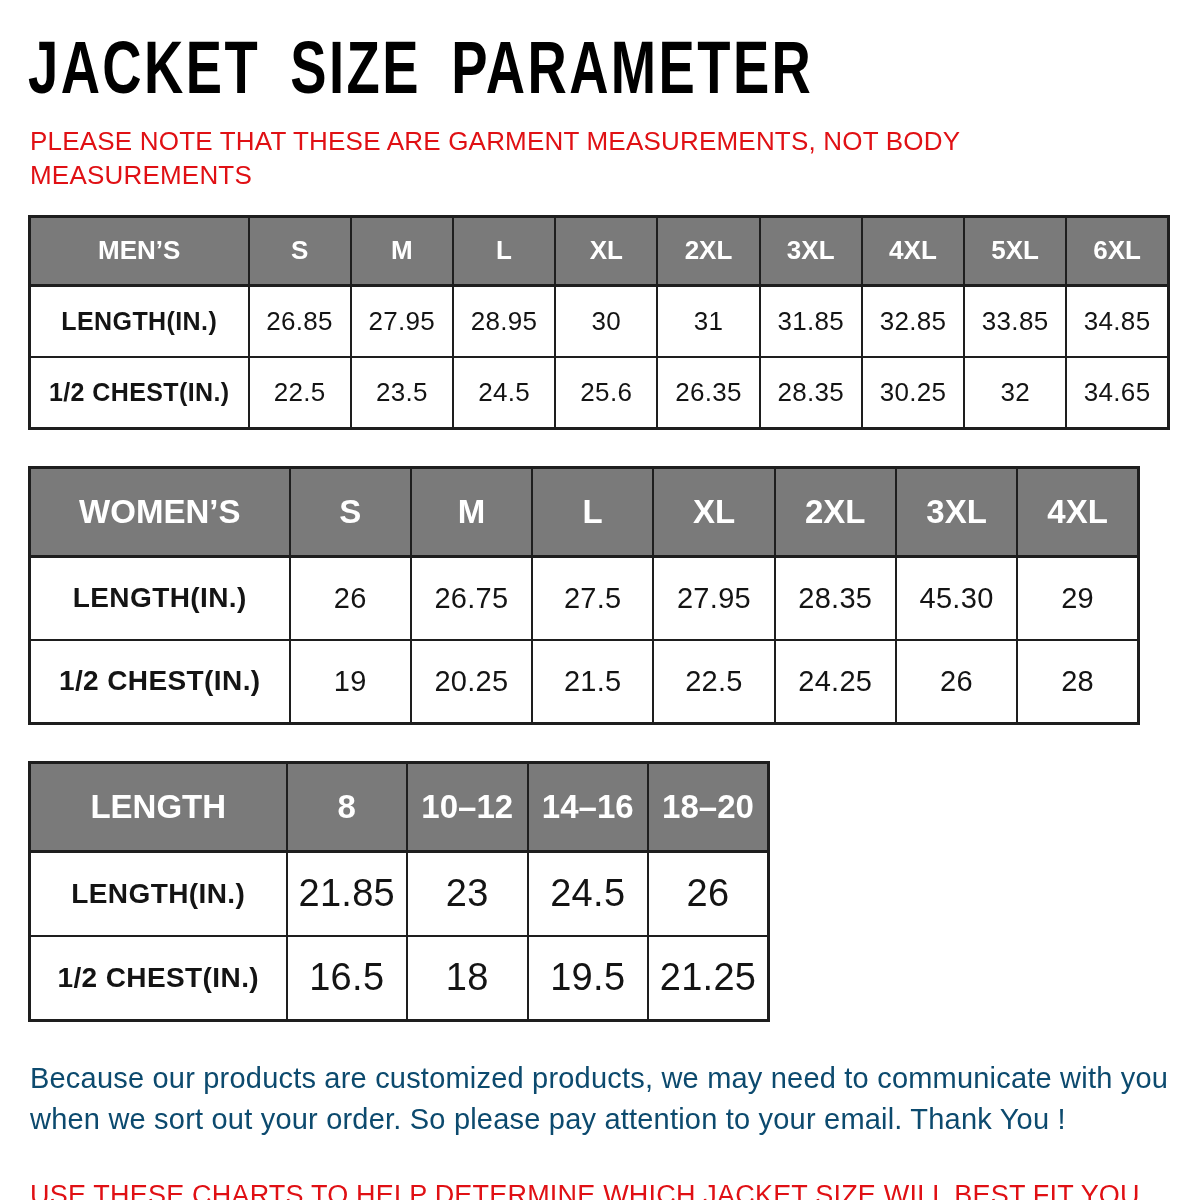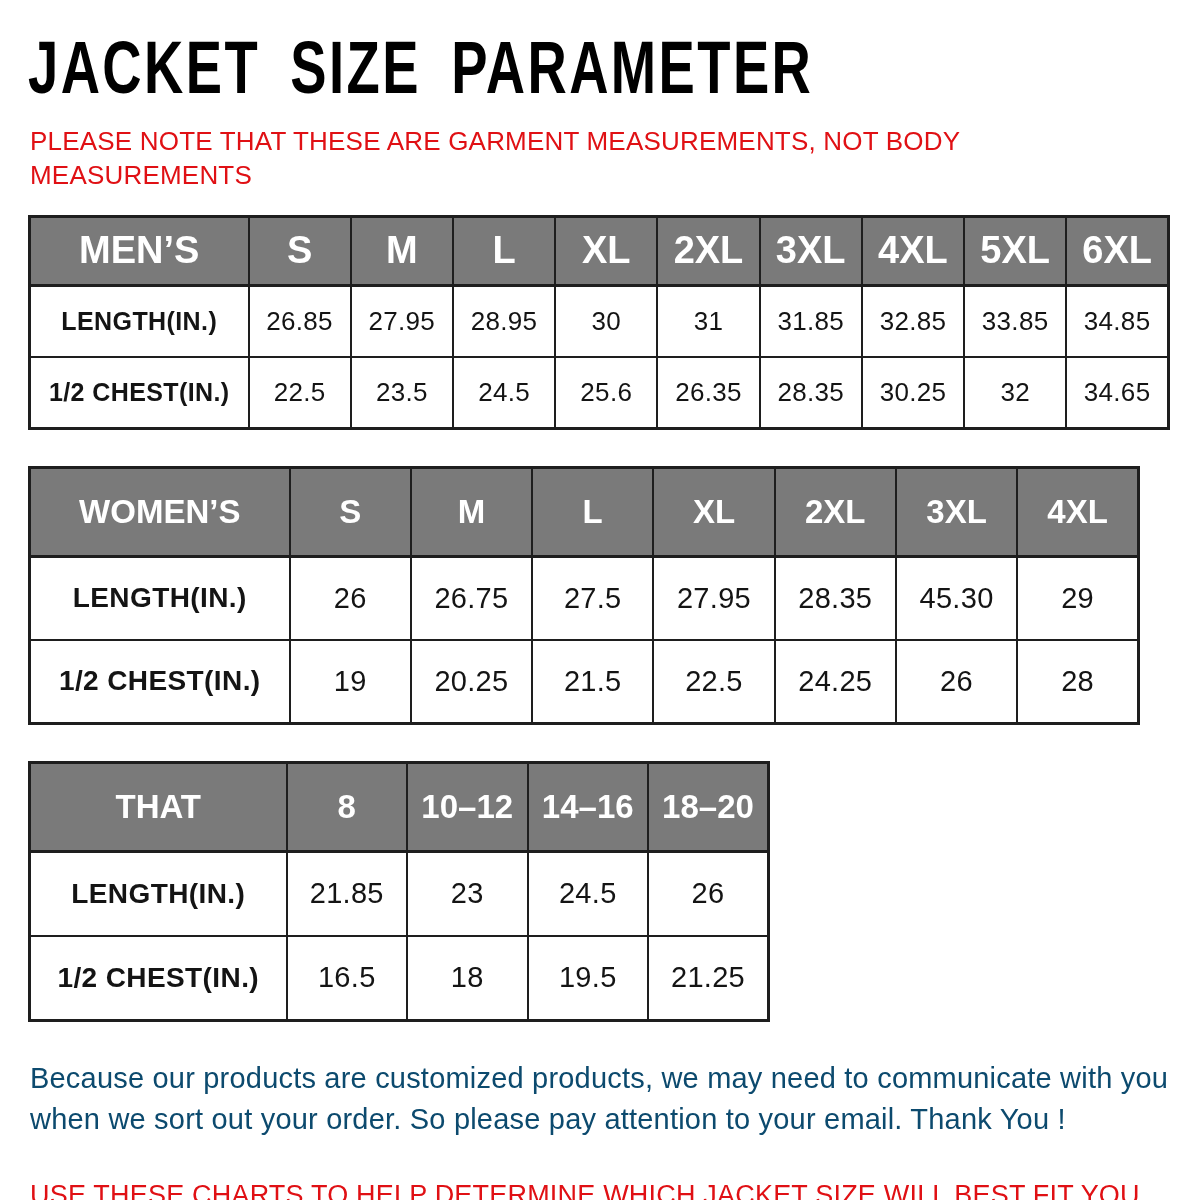--- a/index.html
+++ b/index.html
@@ -69,34 +69,34 @@
     font-weight: 500;
     letter-spacing: 0.3px;
   }
   .tbl td.row-label {
     font-weight: 600;
     letter-spacing: 0.4px;
   }
   
   #table-mens { width: 1142px; }
   #table-mens col.label-col { width: 219px; }
-  #table-mens th { height: 66px; font-size: 38px; }
+  #table-mens th { height: 66px; font-size: 26px; }
   #table-mens td { height: 69px; font-size: 26px; }
   #table-mens td.row-label { font-size: 25px; }
   
   #table-womens { width: 1112px; }
   #table-womens col.label-col { width: 260px; }
   #table-womens th { height: 86px; font-size: 33px; }
   #table-womens td { height: 81px; font-size: 29px; }
   #table-womens td.row-label { font-size: 28px; }
   
   #table-youth { width: 742px; }
   #table-youth col.label-col { width: 257px; }
   #table-youth th { height: 86px; font-size: 33px; }
-  #table-youth td { height: 82px; font-size: 29px; }
+  #table-youth td { height: 82px; font-size: 38px; }
   #table-youth td.row-label { font-size: 28px; }
   
   .footer-par {
     margin: 36px 0 0 2px;
     max-width: 1160px;
     font-size: 29px;
     line-height: 1.42;
     font-weight: 500;
     color: #0c4a6e;
     letter-spacing: 0.2px;
@@ -220,21 +220,21 @@
       <table id="table-youth" class="tbl">
         <colgroup>
           <col class="label-col">
           <col>
           <col>
           <col>
           <col>
         </colgroup>
         <thead>
           <tr>
-            <th>THAT</th>
+            <th>LENGTH</th>
             <th>8</th>
             <th>10–12</th>
             <th>14–16</th>
             <th>18–20</th>
           </tr>
         </thead>
         <tbody>
           <tr>
             <td class="row-label">LENGTH(IN.)</td>
             <td>21.85</td>

